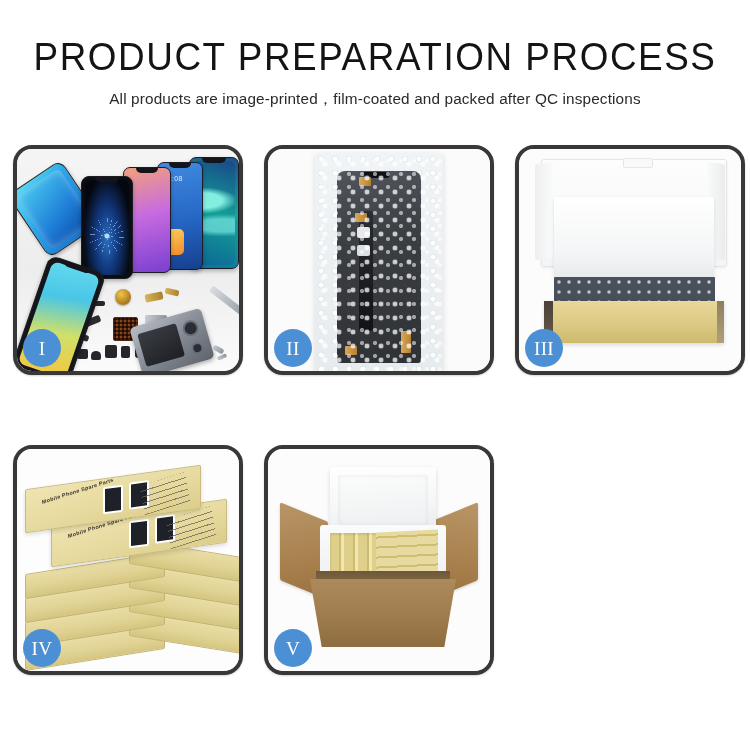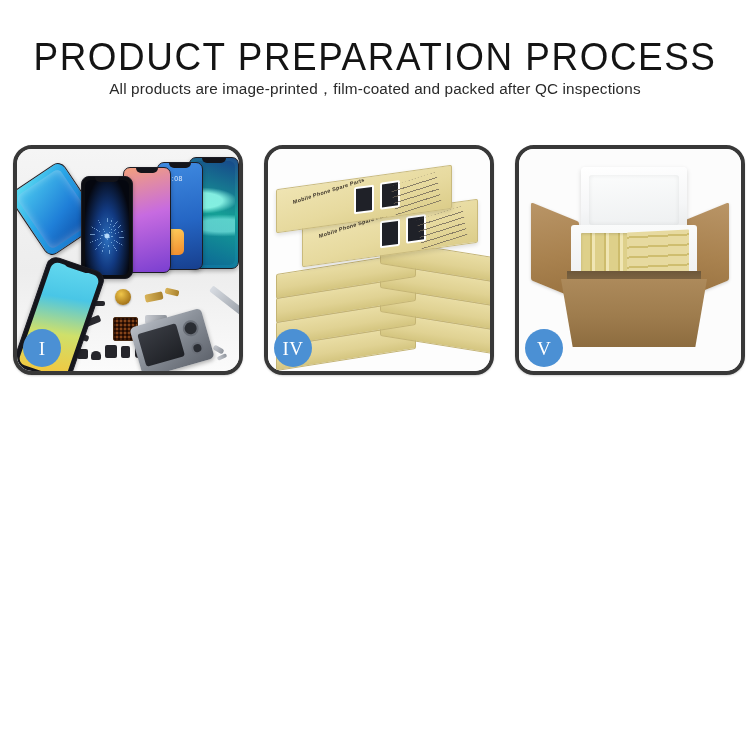--- a/index.html
+++ b/index.html
@@ -22,21 +22,21 @@
     font-size: 38px;
     font-weight: 400;
     letter-spacing: 1.6px;
     color: #141414;
     line-height: 1.05;
     white-space: nowrap;
     transform: scaleX(0.97);
   }
 
   .subtitle {
-    margin-top: 1px;
+    margin-top: 11px;
     font-size: 15.3px;
     font-weight: 400;
     letter-spacing: 0.15px;
     color: #2a2a2a;
     white-space: nowrap;
   }
 
   
   .grid {
     position: absolute;
@@ -518,21 +518,55 @@
         <div class="chassis">
           <div class="batt"></div>
             <div class="cam"></div>
             <div class="cam2"></div>
         </div>
         <div class="tweezer"></div>
       </div>
       <div class="badge">I</div>
     </div>
 
-
+    <div class="panel">
+      <div class="panel-art p2">
+        <div class="bubblebag">
+          <div class="screen"></div>
+          <div class="notch"></div>
+          <div class="cable"></div>
+          <div class="conn1"></div>
+          <div class="conn2"></div>
+          <div class="tape" style="left:44px; top:24px;"></div>
+          <div class="tape" style="left:40px; top:60px;"></div>
+          <div class="tape" style="left:30px; bottom:16px;"></div>
+          <div class="tape" style="left:86px; bottom:18px; height:22px; width:10px;"></div>
+          <div class="ov"></div>
+          <div class="ov2"></div>
+        </div>
+      </div>
+      <div class="badge">II</div>
+    </div>
+
+    <div class="panel">
+      <div class="panel-art p3">
+        <div class="box3-lid">
+            <div class="tab"></div>
+          </div>
+        <div class="box3-flapL"></div>
+        <div class="box3-flapR"></div>
+        <div class="box3-foam"></div>
+        <div class="box3-bubble"></div>
+        <div class="box3-front">
+          <div class="edgeL"></div>
+            <div class="edgeR"></div>
+        </div>
+      </div>
+      <div class="badge">III</div>
+    </div>
 
     <div class="panel">
       <div class="panel-art p4">
         <div class="stack">
 
           <div class="kbox kl" style="top:186px;"></div>
           <div class="kbox kr" style="top:172px;"></div>
           <div class="kbox kl" style="top:162px;"></div>
           <div class="kbox kr" style="top:148px;"></div>
           <div class="kbox kl" style="top:138px;"></div>

